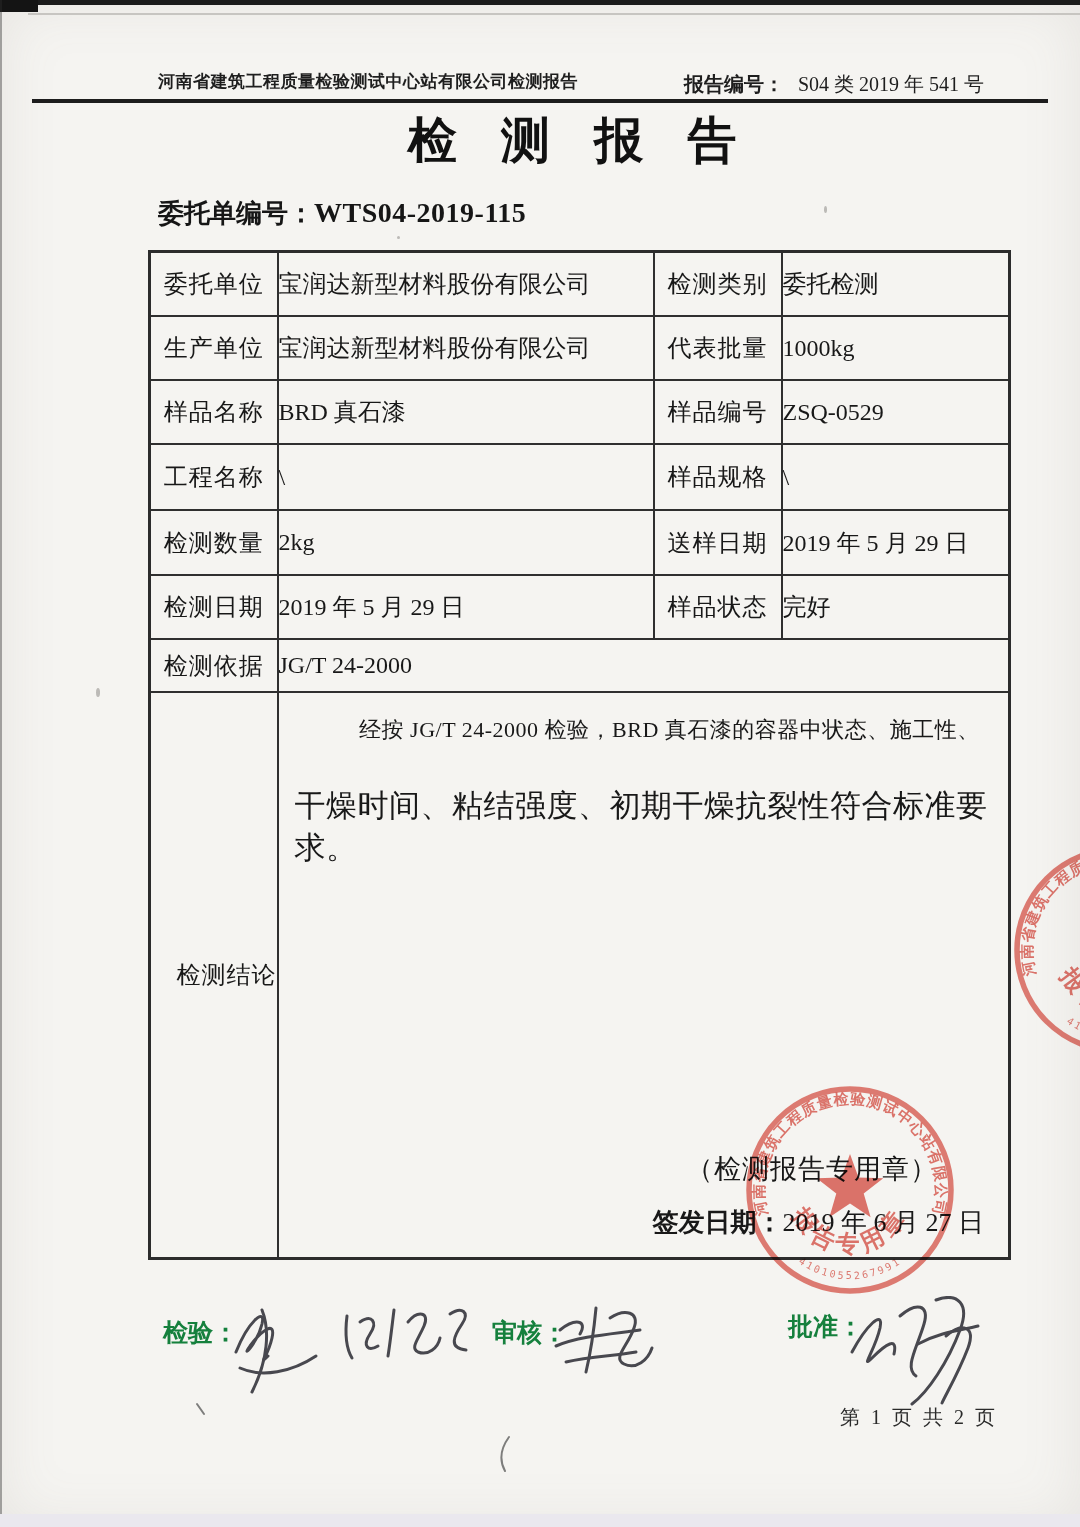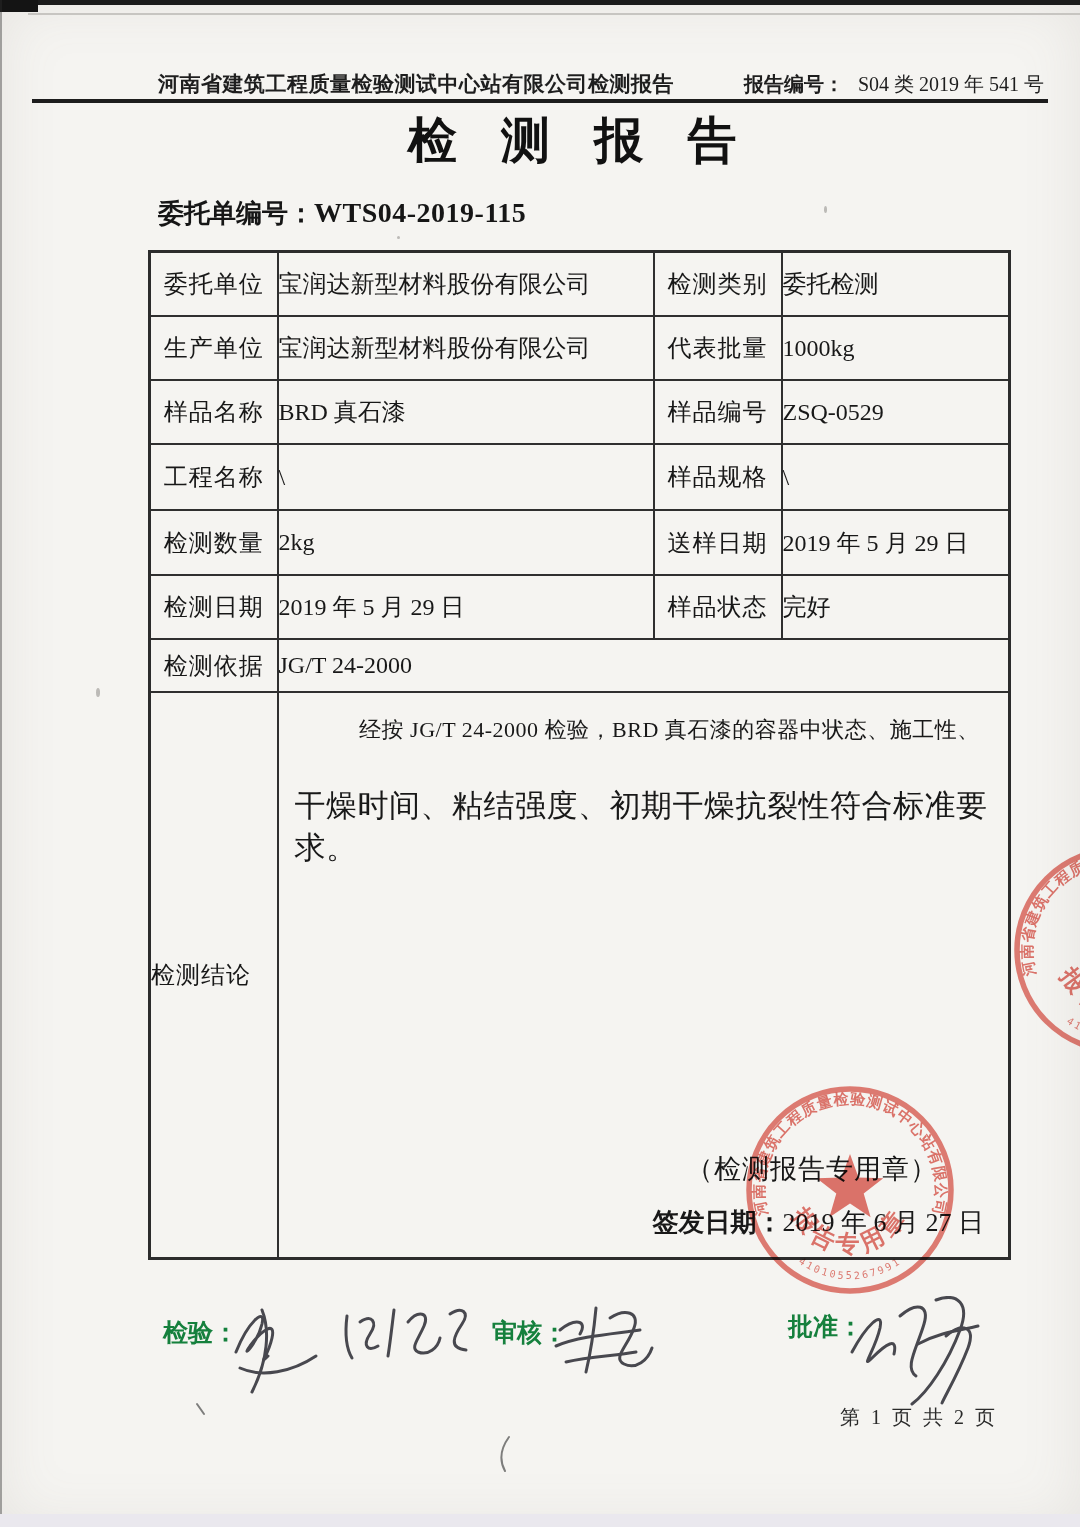--- a/index.html
+++ b/index.html
@@ -8,38 +8,38 @@
         box-shadow:inset 0 0 60px rgba(120,115,105,.12);}
   
   .scan-topbar{position:absolute;left:0;top:0;width:1080px;height:5px;background:#1b1b1b;}
   .scan-topcorner{position:absolute;left:0;top:0;width:38px;height:12px;background:#141414;}
   .scan-topline{position:absolute;left:28px;top:13px;width:1052px;height:2px;background:#c7c5c1;}
   .scan-leftedge{position:absolute;left:0;top:0;width:2px;height:1527px;background:rgba(45,45,45,.4);}
   .scan-bottomstrip{position:absolute;left:0;top:1514px;width:1080px;height:13px;background:#eae8ee;}
   .speck{position:absolute;background:#8d8a86;border-radius:50%;opacity:.55;}
 
   
-  .hdr-left{position:absolute;left:158px;top:70px;font-size:21px;font-weight:bold;color:#1e1e1e;letter-spacing:.5px;}
-  .hdr-right{position:absolute;left:744px;top:71px;font-size:20px;color:#1e1e1e;}
+  .hdr-left{position:absolute;left:158px;top:70px;font-size:17px;font-weight:bold;color:#1e1e1e;letter-spacing:.5px;}
+  .hdr-right{position:absolute;left:684px;top:71px;font-size:20px;color:#1e1e1e;}
   .hdr-right .lab{font-weight:bold;margin-right:14px;}
   .hdr-rule{position:absolute;left:32px;top:99px;width:1016px;height:4px;background:#1d1d1d;}
   .doc-title{position:absolute;left:80px;top:108px;width:1000px;text-align:center;
              font-size:49px;font-weight:bold;color:#111;letter-spacing:16px;}
   .order-line{position:absolute;left:158px;top:196px;font-size:26px;font-weight:bold;color:#161616;}
   .order-line .val{font-size:28px;letter-spacing:.5px;}
 
   
   table.rpt{position:absolute;left:148px;top:250px;border-collapse:collapse;table-layout:fixed;
             width:860px;border:3px solid #2c2c2c;background:transparent;}
   table.rpt td{border:2px solid #2f2f2f;color:#181818;font-size:24px;vertical-align:middle;
                padding:0;overflow:hidden;}
   td.lab{text-align:center;font-weight:normal;letter-spacing:1px;}
   td.val{padding-left:15px;}
   .h62{height:62px}.h64{height:64px}.h63{height:63px}.h51{height:51px}.h57{height:57px}
-  td.concl-label{height:564px;text-align:left;}
+  td.concl-label{height:564px;text-align:right;}
   td.concl-body{position:relative;}
   .concl-line1{position:absolute;left:16px;top:22px;right:12px;font-size:22px;text-indent:2.2em;letter-spacing:.5px;text-align:center;}
   .concl-line2{position:absolute;left:16px;top:84px;right:12px;font-size:31px;letter-spacing:.5px;margin-top:8px;}
   .stamp-note{position:absolute;right:70px;top:458px;font-size:27px;letter-spacing:1px;}
   .issue-line{position:absolute;right:24px;top:512px;font-size:26px;}
   .issue-line .lab{font-weight:bold;}
 
   
   .sig-label{position:absolute;font-size:25px;font-weight:bold;color:#15803d;}
   #sig-inspect-label{left:163px;top:1316px;}

